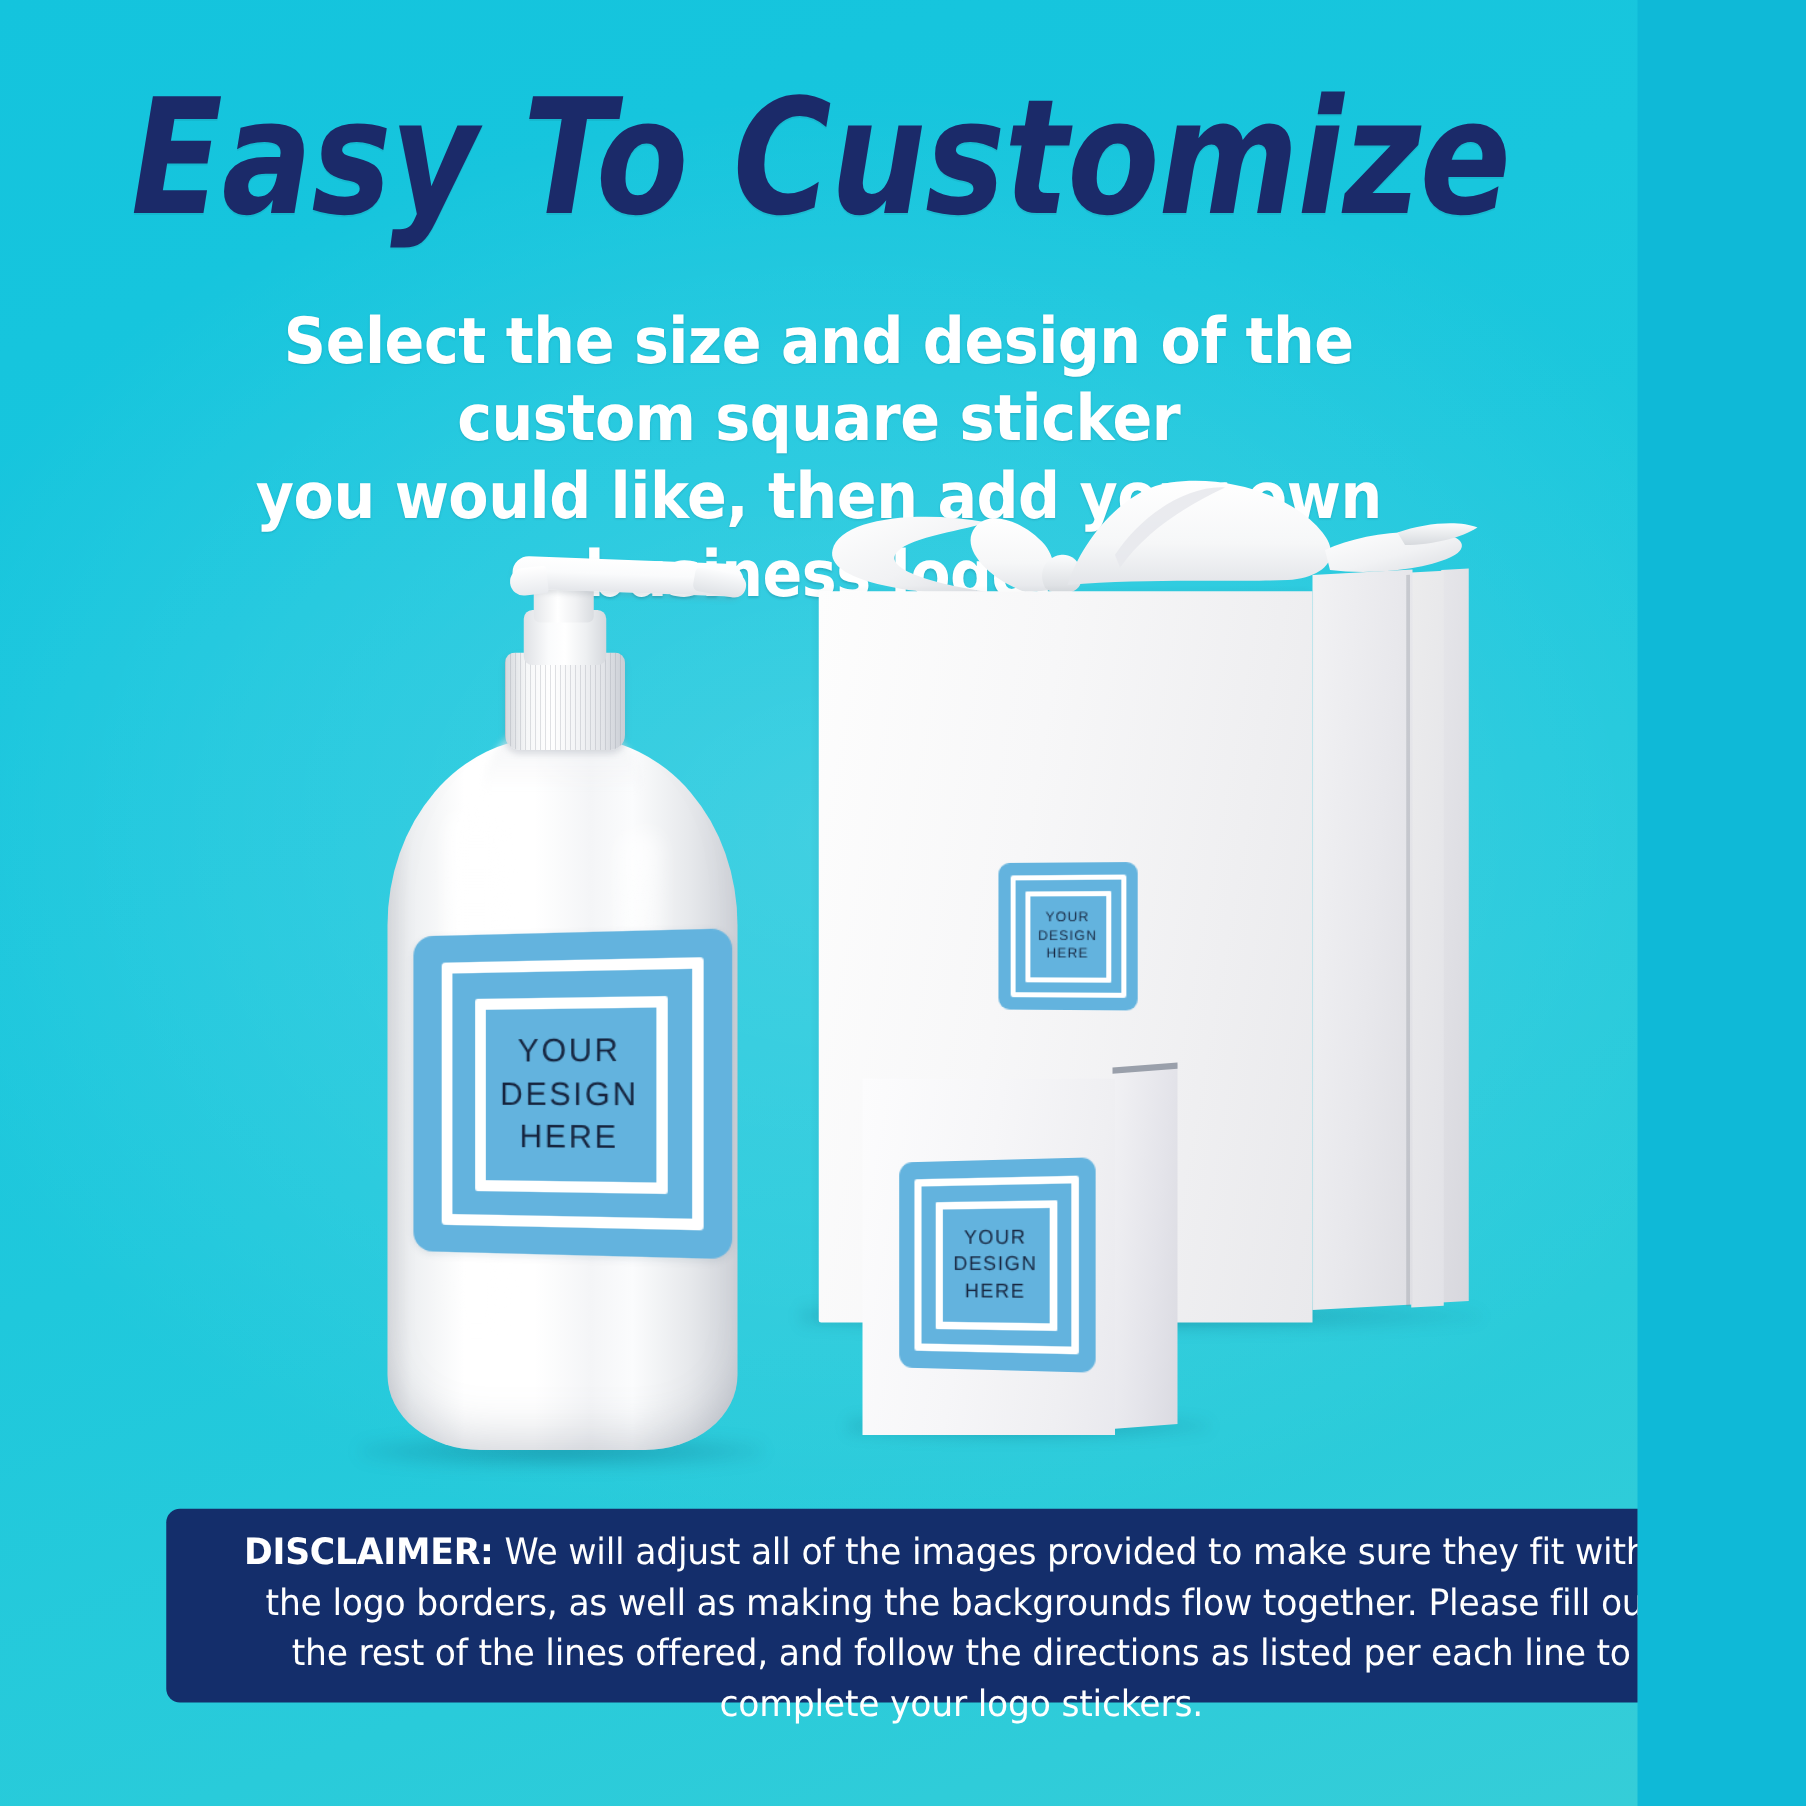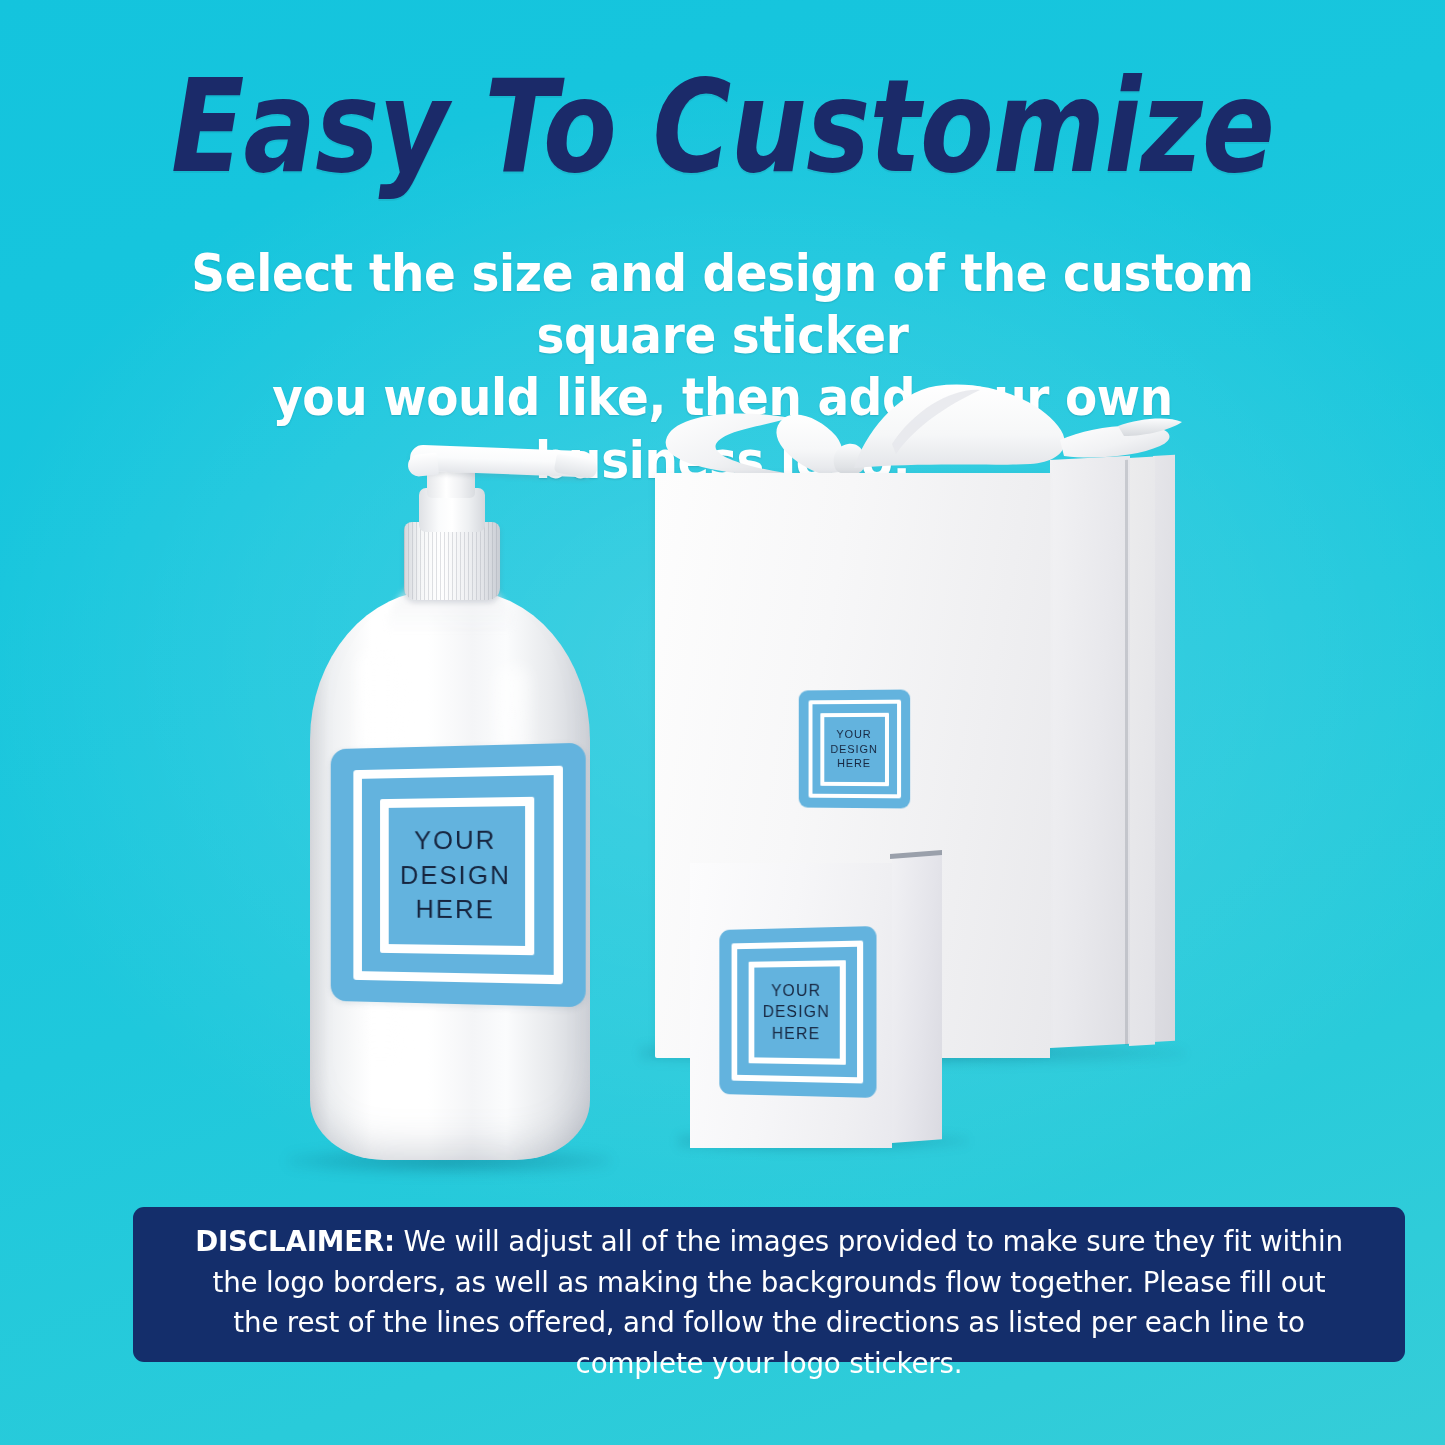--- a/index.html
+++ b/index.html
@@ -2,21 +2,21 @@
 <html><head>
 <meta charset="utf-8">
 <style>
   html, body {
     margin: 0;
     padding: 0;
     background: #0fb9d7;
   }
   #stage {
     position: relative;
-    width: 1445px;
+    width: 1310px;
     height: 1445px;
     overflow: hidden;
     font-family: "Liberation Sans", sans-serif;
     background:
       radial-gradient(ellipse 1100px 820px at 52% 46%, rgba(255,255,255,0.16) 0%, rgba(255,255,255,0.07) 45%, rgba(255,255,255,0.0) 72%),
       linear-gradient(160deg, #14c4dd 0%, #18c6dd 30%, #1fc8dc 55%, #29cbda 78%, #35cdd8 100%);
   }
 
   
   .headline {

